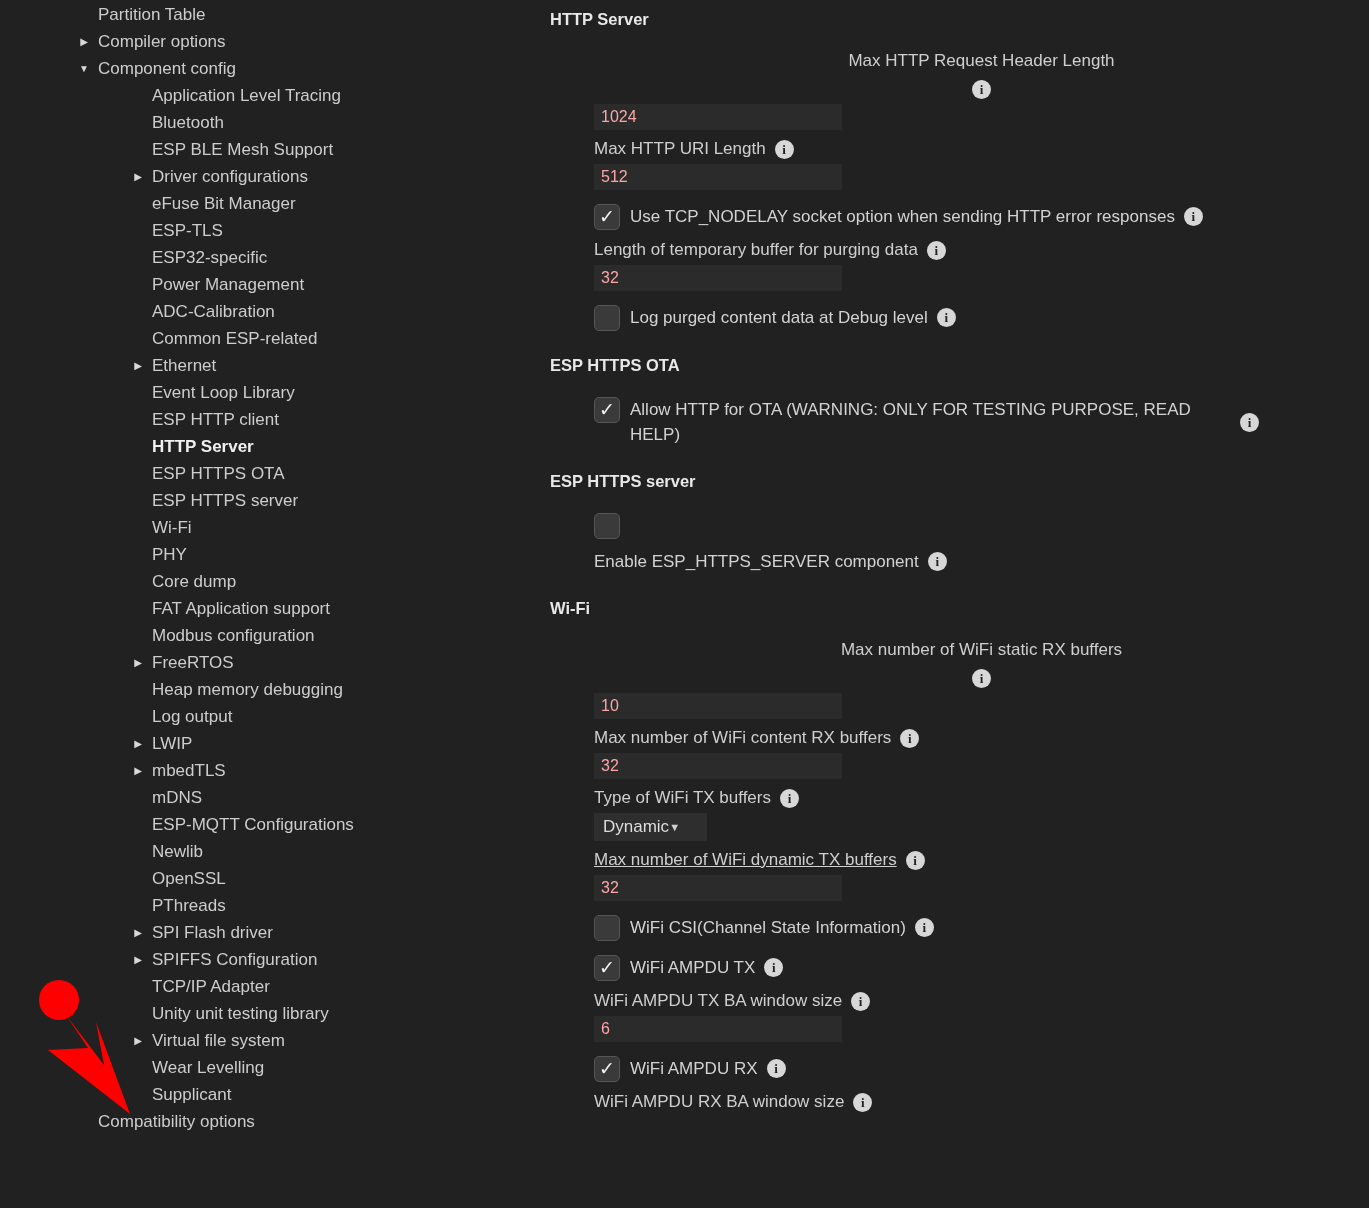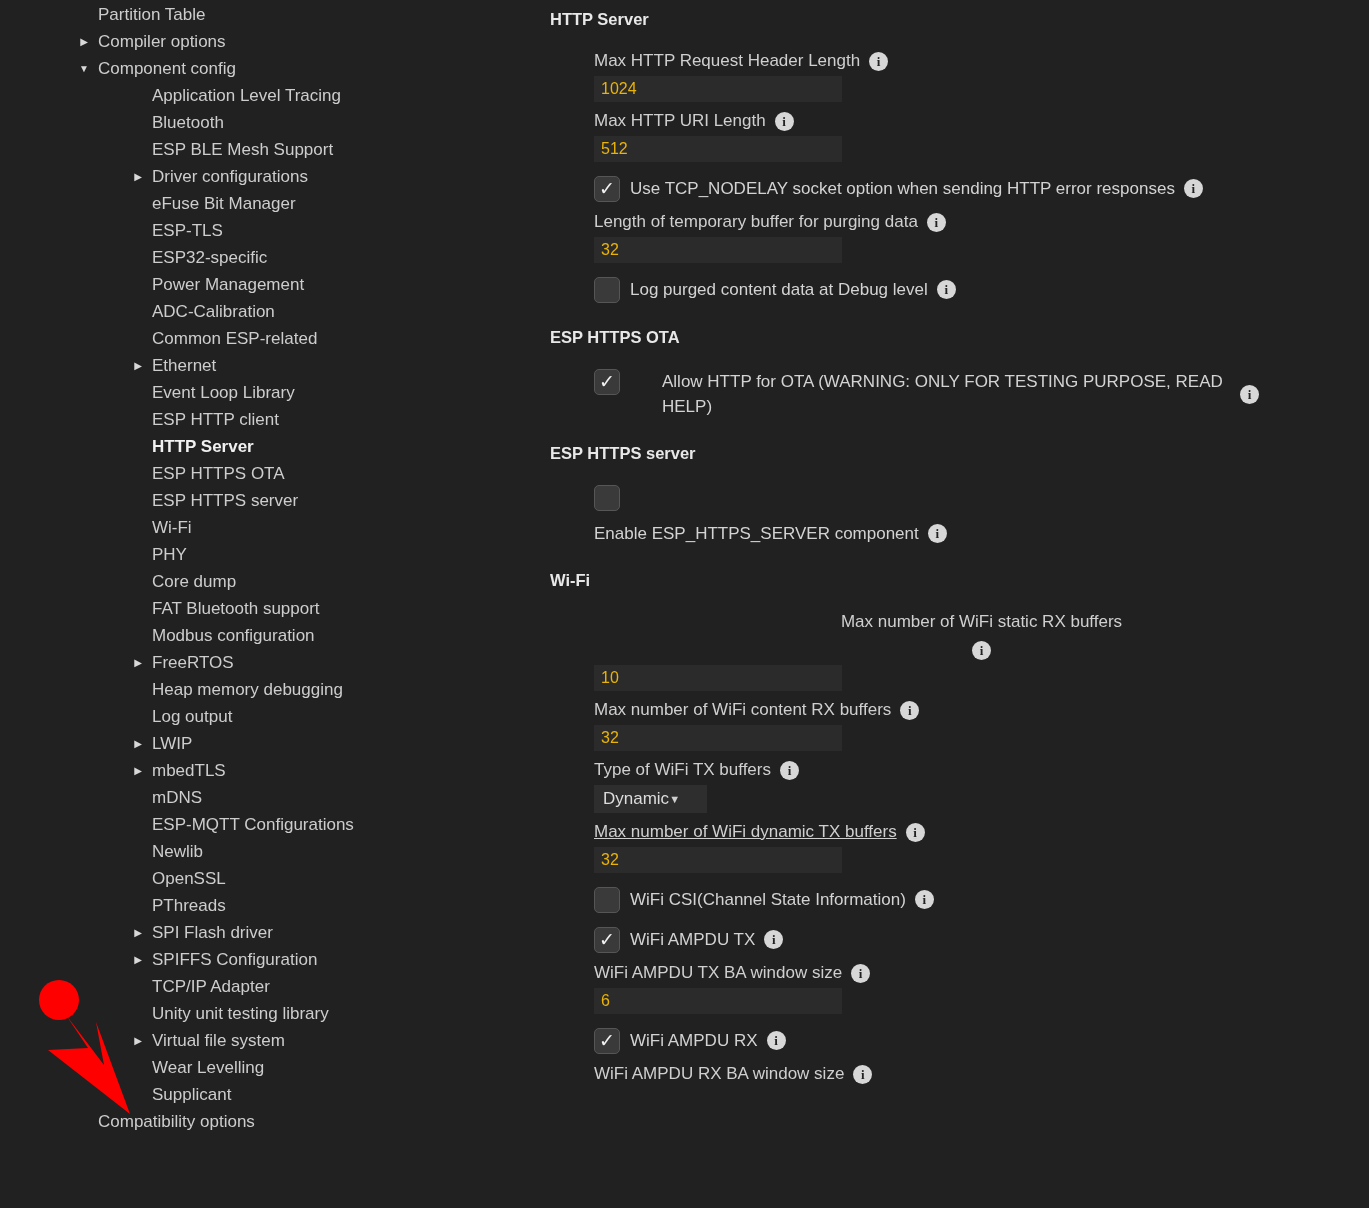--- a/index.html
+++ b/index.html
@@ -92,21 +92,21 @@
     display: flex;
     align-items: center;
     gap: 9px;
     padding-left: 54px;
   }
   .text-input {
     margin-left: 54px;
     width: 248px;
     height: 26px;
     background: #2b2b2b;
-    color: #eab308;
+    color: #fca5a5;
     font-size: 16px;
     font-family: "Liberation Sans", "DejaVu Sans", sans-serif;
     border: none;
     outline: none;
     padding: 0 7px;
     display: flex;
     align-items: center;
   }
   .dropdown {
     margin-left: 54px;
@@ -146,21 +146,21 @@
     margin-top: -2px;
   }
   .chk-label {
     color: #d3d3d3;
     font-size: 17px;
     display: flex;
     align-items: center;
     gap: 9px;
     line-height: 25px;
   }
-  .chk-label.wrap { display: block; max-width: 610px; margin-left: 32px; }
+  .chk-label.wrap { display: block; max-width: 610px; }
 
   .info {
     width: 19px; height: 19px;
     min-width: 19px;
     border-radius: 50%;
     background: #d7d7d7;
     color: #222;
     font-size: 13px;
     font-weight: bold;
     font-family: "Liberation Serif", "DejaVu Serif", serif;
@@ -263,21 +263,21 @@
         <div class="tree-row ind-2">
           <span class="tw-arrow empty">▶</span>
           <span class="tw-label">PHY</span>
         </div>
         <div class="tree-row ind-2">
           <span class="tw-arrow empty">▶</span>
           <span class="tw-label">Core dump</span>
         </div>
         <div class="tree-row ind-2">
           <span class="tw-arrow empty">▶</span>
-          <span class="tw-label">FAT Bluetooth support</span>
+          <span class="tw-label">FAT Application support</span>
         </div>
         <div class="tree-row ind-2">
           <span class="tw-arrow empty">▶</span>
           <span class="tw-label">Modbus configuration</span>
         </div>
         <div class="tree-row ind-3">
           <span class="tw-arrow">▶</span>
           <span class="tw-label">FreeRTOS</span>
         </div>
         <div class="tree-row ind-2">
@@ -355,21 +355,21 @@
       <path d="M34,38 L72,88 L64,45 L98,137 L16,73 L56,71 Z" fill="#FF0000"></path>
     </svg>
   </div>
 
   <div class="left-scroll-track"></div>
   <div class="left-scroll-thumb"></div>
 
   <div class="cfg-panel">
     <div class="cfg-inner" id="cfg-inner">
         <div class="sec-head" style="margin-top: 10px; margin-bottom: 22px;">HTTP Server</div>
-        <div class="field-label" style="margin-top: 8px; margin-bottom: 5px;">
+        <div class="field-label" style="margin-top: 8px; margin-bottom: 5px; flex-direction: column;">
           <span>Max HTTP Request Header Length</span>
           <span class="info">i</span>
         </div>
         <div class="text-input" style="margin-bottom: 6px;">1024</div>
         <div class="field-label" style="margin-top: 9px; margin-bottom: 5px;">
           <span>Max HTTP URI Length</span>
           <span class="info">i</span>
         </div>
         <div class="text-input" style="margin-bottom: 6px;">512</div>
         <div class="chk-row" style="position: relative; margin-top: 14px; margin-bottom: 10px;">

